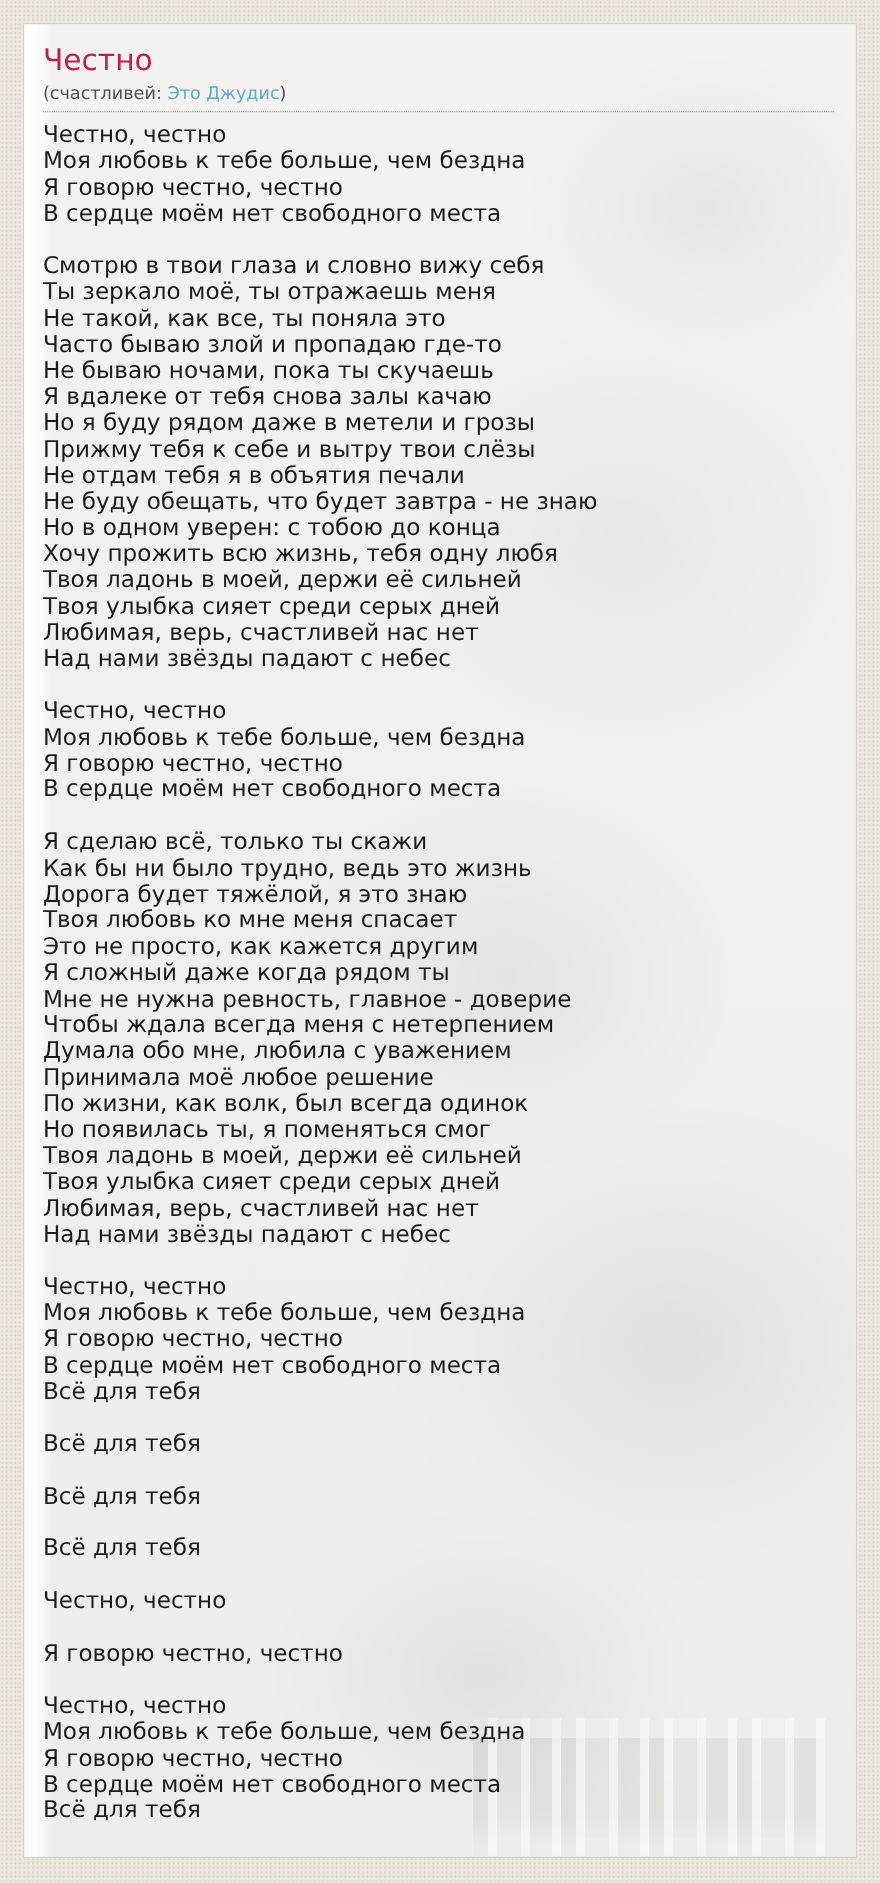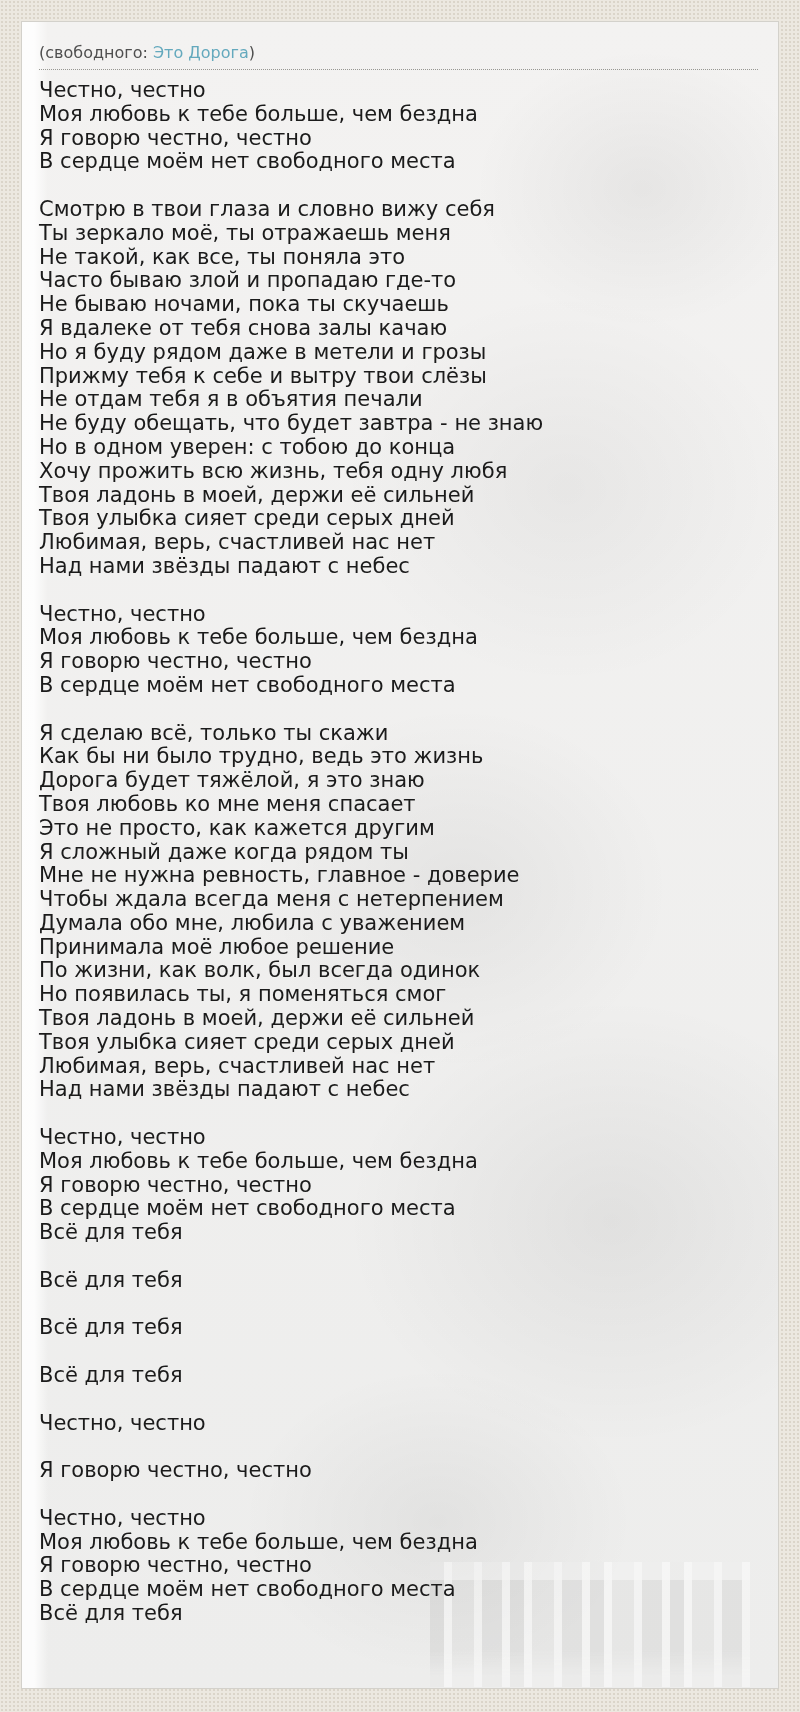--- a/index.html
+++ b/index.html
@@ -64,23 +64,24 @@
   }
 </style>
 </head>
 <body>
 
 <div class="panel">
   <div class="photo-overlay"></div>
   <div class="watermark-letters"></div>
 
   <div class="content">
+    <h1 class="song-title">Честно</h1>
 
     <div class="artist-line">
-      <span>(свободного: </span><a href="#">Это Дорога</a><span>)</span>
+      <span>(счастливей: </span><a href="#">Это Джудис</a><span>)</span>
     </div>
 
     <div class="lyrics">Честно, честно
 Моя любовь к тебе больше, чем бездна
 Я говорю честно, честно
 В сердце моём нет свободного места
 
 Смотрю в твои глаза и словно вижу себя
 Ты зеркало моё, ты отражаешь меня
 Не такой, как все, ты поняла это

